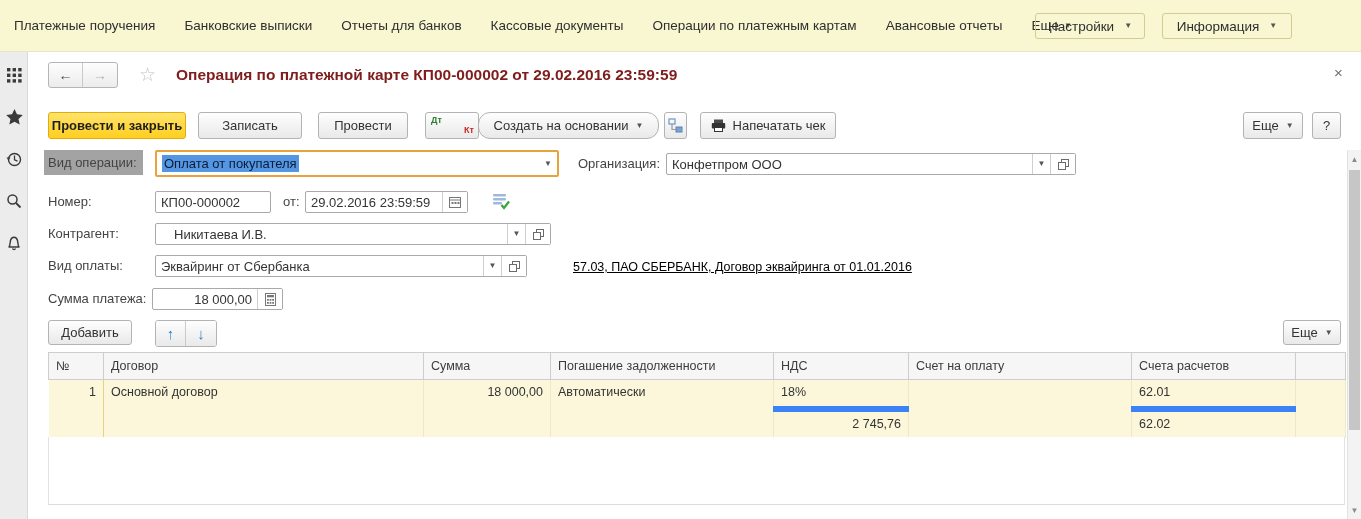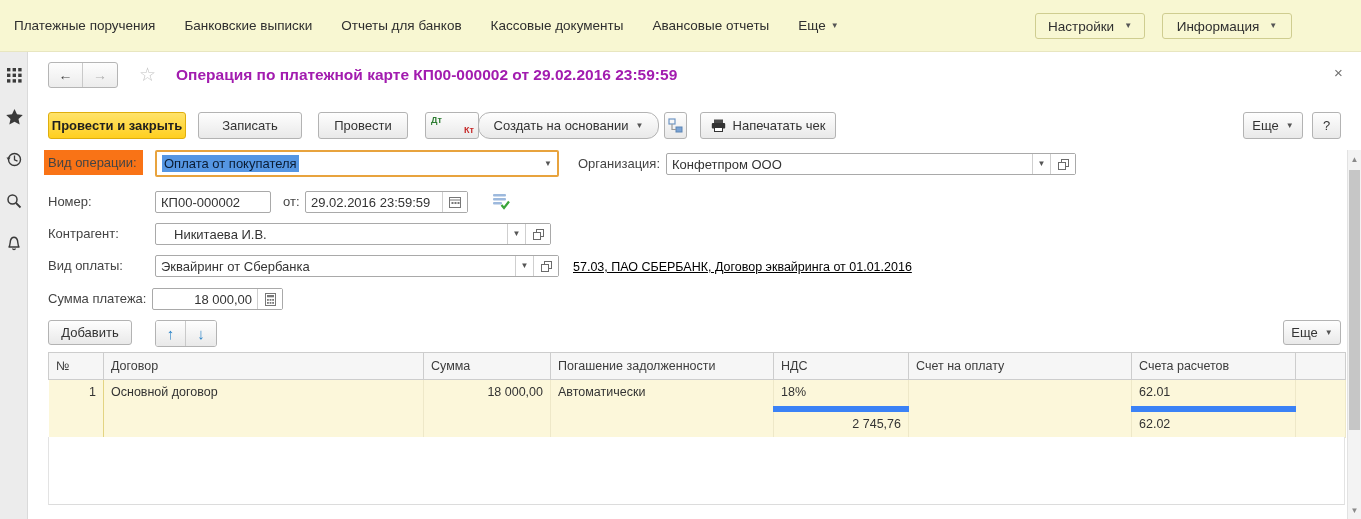--- a/index.html
+++ b/index.html
@@ -19,30 +19,30 @@
   
   .sidebar { position:absolute; left:0; top:52px; width:28px; height:467px; background:#ececec; border-right:1px solid #dadada; }
   .side-icon { position:absolute; left:0; width:28px; height:22px; display:flex; align-items:center; justify-content:center; cursor:pointer; }
 
   
   .navgroup { position:absolute; left:48px; top:62px; display:flex; border:1px solid #b5b5b5; border-radius:3px; overflow:hidden; background:linear-gradient(#fdfdfd,#ececec); }
   .navbtn { width:34px; height:24px; display:flex; align-items:center; justify-content:center; font-size:14px; cursor:pointer; }
   .navbtn.back { color:#444; border-right:1px solid #c9c9c9; }
   .navbtn.fwd { color:#b0b0b0; }
   .fav-star { position:absolute; left:139px; top:63px; font-size:19px; color:#c3c3c3; cursor:pointer; }
-  .win-title { position:absolute; left:176px; top:66px; font-size:15.5px; font-weight:bold; color:#a21caf; white-space:nowrap; }
+  .win-title { position:absolute; left:176px; top:66px; font-size:15.5px; font-weight:bold; color:#7f1d1d; white-space:nowrap; }
   .win-close { position:absolute; left:1334px; top:64px; font-size:15px; color:#707070; cursor:pointer; }
 
   
   .btn { position:absolute; top:112px; height:27px; border:1px solid #b3b3b3; border-radius:3px; background:linear-gradient(#fefefe,#e9e9e9); display:flex; align-items:center; justify-content:center; gap:7px; font-size:13px; color:#333; cursor:pointer; white-space:nowrap; }
   .btn-primary { background:linear-gradient(#ffe36b,#ffcf1f); border-color:#dfae0e; font-weight:bold; color:#1f1f1f; }
 
   
   .flabel { position:absolute; font-size:13px; color:#444; white-space:nowrap; }
-  .flabel-hl { background:#f97316; padding:5px 6px 5px 4px; }
+  .flabel-hl { background:#a3a3a3; padding:5px 6px 5px 4px; }
   .field { position:absolute; height:22px; border:1px solid #a9a9a9; border-radius:2px; background:#fff; display:flex; align-items:stretch; font-size:13px; color:#333; }
   .field .txt { flex:1; display:flex; align-items:center; padding:0 5px; overflow:hidden; white-space:nowrap; }
   .field .txt.num { justify-content:flex-end; }
   .field .seg { width:18px; display:flex; align-items:center; justify-content:center; border-left:1px solid #cfcfcf; cursor:pointer; background:#fff; }
   .field .seg.wide { width:25px; }
   .field-focus { border:2px solid #e8a33d; height:27px; border-radius:2px; }
   .sel-text { background:#5596e3; color:#0a1c33; padding:1px 2px; }
   .linklike { position:absolute; font-size:12.5px; color:#000000; text-decoration:underline; white-space:nowrap; cursor:pointer; }
   .inline-ico { position:absolute; cursor:pointer; }
 
@@ -74,20 +74,21 @@
 </style>
 </head>
 <body>
 
 <div class="topbar">
   <div class="topbar-menu">
     <span class="menu-item">Платежные поручения</span>
     <span class="menu-item">Банковские выписки</span>
     <span class="menu-item">Отчеты для банков</span>
     <span class="menu-item">Кассовые документы</span>
+    <span class="menu-item">Операции по платежным картам</span>
     <span class="menu-item">Авансовые отчеты</span>
     <span class="menu-item menu-more">
       <span>Еще</span>
       <span class="caret">▼</span>
     </span>
   </div>
   <div class="topbar-btn btn-settings">
     <span>Настройки</span>
     <span class="caret">▼</span>
   </div>
@@ -250,21 +251,21 @@
     </div>
   <div class="seg wide">
     <svg width="11" height="11" viewBox="0 0 11 11">
       <rect x="3.5" y="0.5" width="7" height="7" fill="none" stroke="#6a6a6a"></rect>
       <rect x="0.5" y="3.5" width="7" height="7" fill="#fff" stroke="#6a6a6a"></rect>
     </svg>
   </div>
 </div>
 
 <div class="flabel" style="left:48px; top:258px;">Вид оплаты:</div>
-<div class="field" style="left:155px; top:255px; width:404px;">
+<div class="field" style="left:155px; top:255px; width:372px;">
   <div class="txt">Эквайринг от Сбербанка</div>
   <div class="seg">
       <span class="caret">▼</span>
     </div>
   <div class="seg wide">
     <svg width="11" height="11" viewBox="0 0 11 11">
       <rect x="3.5" y="0.5" width="7" height="7" fill="none" stroke="#6a6a6a"></rect>
       <rect x="0.5" y="3.5" width="7" height="7" fill="#fff" stroke="#6a6a6a"></rect>
     </svg>
   </div>

